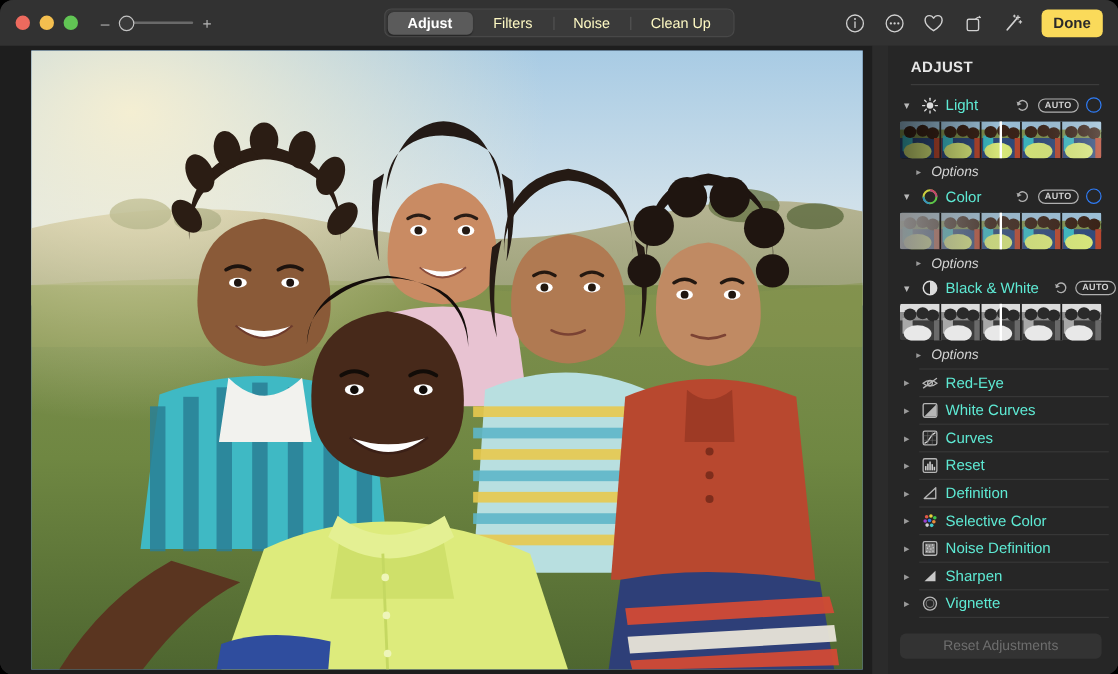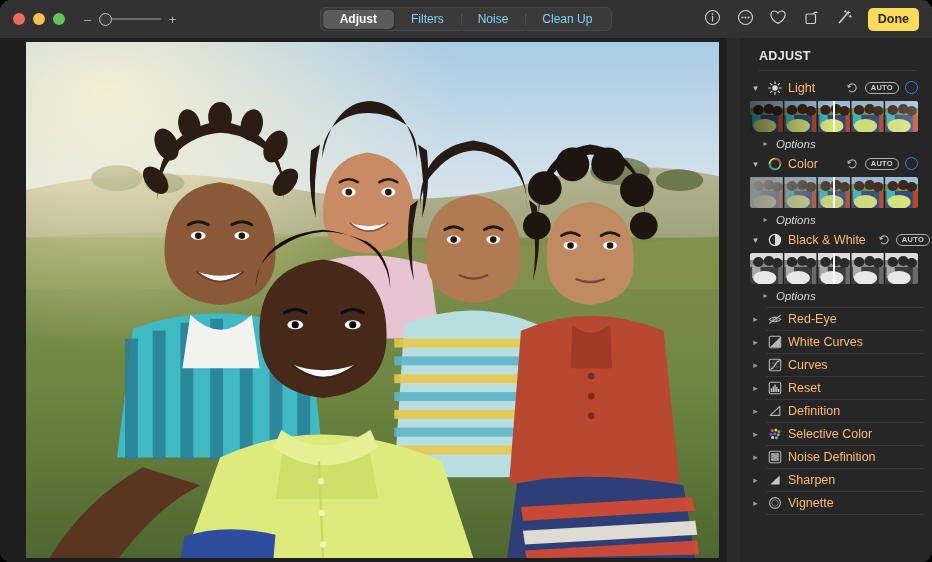--- a/index.html
+++ b/index.html
@@ -45,36 +45,36 @@
 
   .segmented {
     position: absolute; left: 50%; transform: translateX(-50%);
     display: flex; align-items: stretch;
     background: #3a3a3a; border-radius: 6px;
     height: 24px; padding: 1.5px;
     border: 0.5px solid #484848;
   }
   .seg {
     display: flex; align-items: center; justify-content: center;
-    color: #7dd3fc; font-size: 12px;
+    color: #fef9c3; font-size: 12px;
     padding: 0 17px; border-radius: 5px;
     position: relative; white-space: nowrap;
     cursor: default;
   }
   .seg + .seg::before {
     content: ""; position: absolute; left: 0; top: 4px; bottom: 4px;
     width: 1px; background: #535353;
   }
   .seg.active {
     background: #5b5b5b; color: #fff; font-weight: bold;
     box-shadow: 0 0.5px 1px rgba(0,0,0,.35);
   }
   .seg.active::before, .seg.active + .seg::before { background: transparent; }
 
-  .tools { margin-left: auto; display: flex; gap: 14px; padding-right: 13px; }
+  .tools { margin-left: auto; display: flex; align-items: center; gap: 14px; padding-right: 13px; }
   .ticon { width: 19px; height: 19px; display: flex; align-items: center; justify-content: center; }
   .ticon svg { display: block; }
   .done {
     background: #f5d košik; }
   .done {
     background: #fada5a; color: #2a2a2a;
     font-size: 12.5px; font-weight: bold;
     border: none; border-radius: 5px;
     padding: 4px 10px 5px; cursor: default;
     font-family: "Liberation Sans", sans-serif;
@@ -120,21 +120,21 @@
     height: 21px; gap: 6px;
   }
   .chev {
     width: 11px; flex: 0 0 11px; color: #9a9a9a;
     font-size: 9px; display: flex; align-items: center; justify-content: center;
     cursor: default;
   }
   .chev.open { color: #b8b8b8; }
   .aicon { width: 15px; flex: 0 0 15px; height: 15px; display: flex; align-items: center; justify-content: center; }
   .aicon svg { display: block; }
-  .aname { color: #fdba74; font-size: 12.5px; white-space: nowrap; }
+  .aname { color: #5eead4; font-size: 12.5px; white-space: nowrap; }
   .hspacer { flex: 1; }
   .revert {
     width: 13px; height: 13px; color: #b0b0b0;
     display: flex; align-items: center; justify-content: center;
     cursor: default;
   }
   .auto {
     border: 1px solid #b0b0b0; border-radius: 7px;
     color: #d2d2d2; font-size: 7.5px; font-weight: bold;
     padding: 1px 5px 1.5px; letter-spacing: .3px;
@@ -856,15 +856,18 @@
                 <circle cx="7" cy="7" r="3.2" fill="none" stroke="#7a7a7a" stroke-width="0.9"></circle>
               </svg>
             </div>
             <div class="aname">Vignette</div>
           </div>
 
           <div class="row"></div>
         </div>
       </div>
 
+      <div class="reset-wrap">
+        <button class="reset-btn" disabled="">Reset Adjustments</button>
+      </div>
     </div>
   </div>
 </div>
 
 </body></html>

